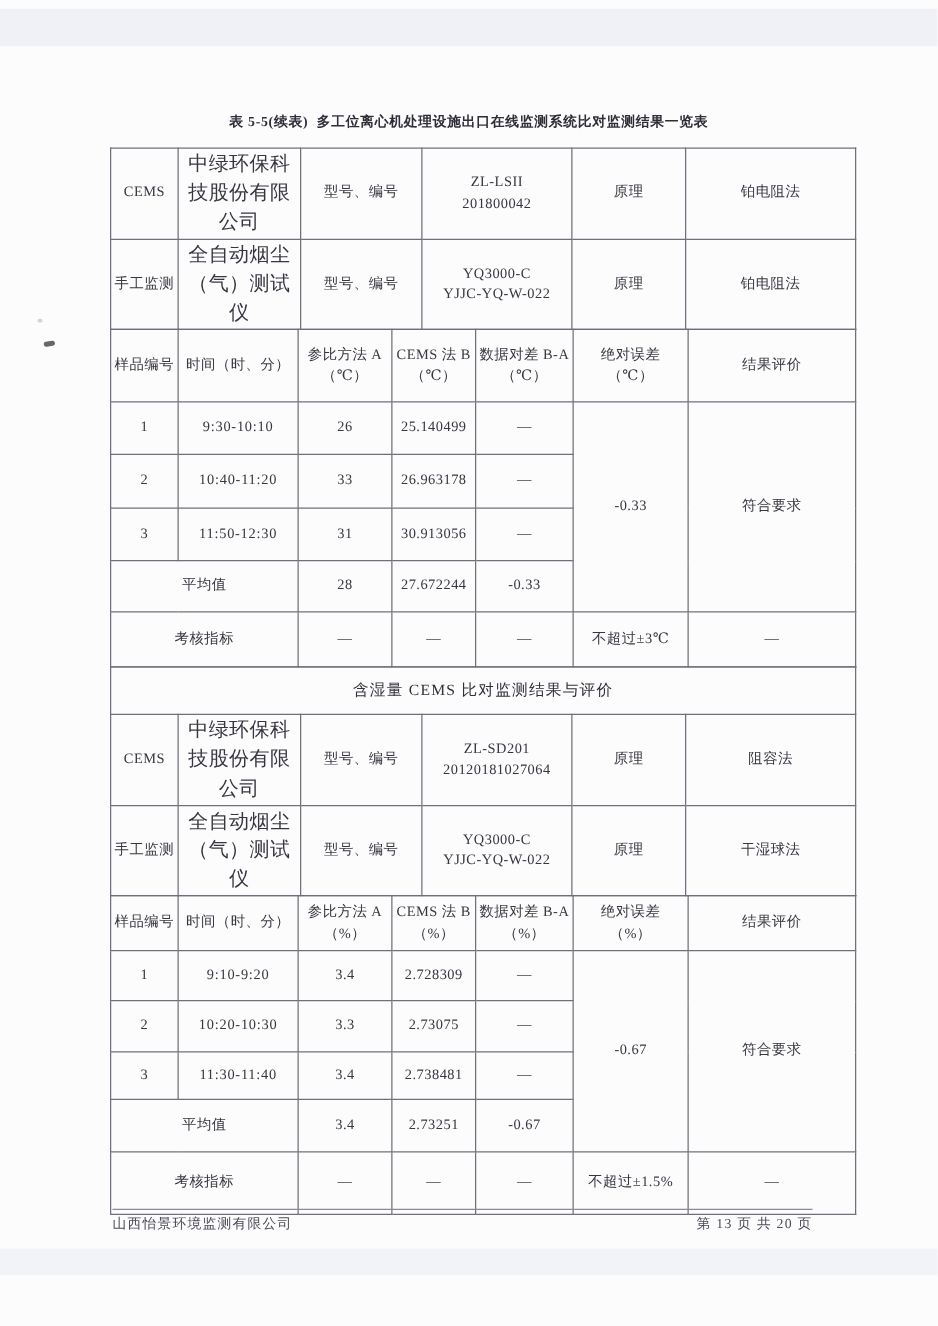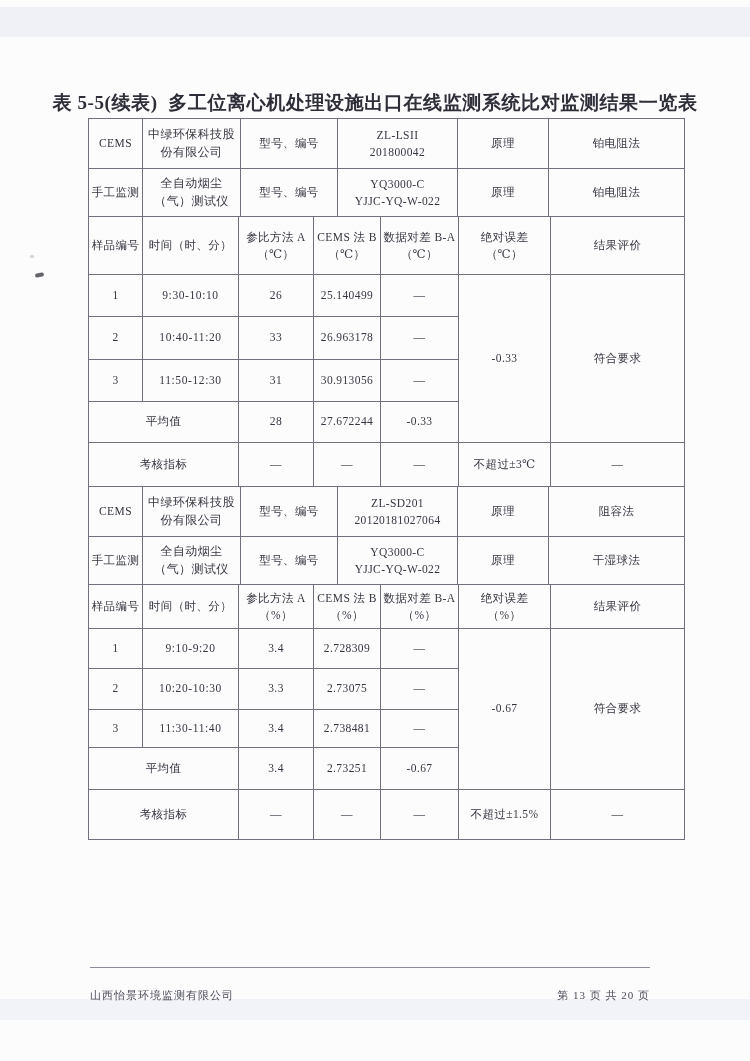--- a/index.html
+++ b/index.html
@@ -10,55 +10,55 @@
     color:#363640;
     -webkit-font-smoothing:antialiased;
   }
   .band-top{position:absolute;top:7px;left:0;width:750px;height:30px;background:#e8eaf4;opacity:.6;}
   .band-bottom{position:absolute;top:999px;left:0;width:750px;height:21px;background:#e9ebf4;opacity:.55;}
   .speck1{position:absolute;left:35px;top:273px;width:9px;height:4px;background:#4c4c55;border-radius:2px;transform:rotate(-10deg);opacity:.85;}
   .speck2{position:absolute;left:30px;top:255px;width:4px;height:3px;background:#aab;border-radius:2px;opacity:.5;}
 
   .doc-title{
     position:absolute;top:90px;left:0;width:750px;text-align:center;
-    font-size:19px;font-weight:bold;letter-spacing:.6px;color:#2e2e38;
+    font-size:11px;font-weight:bold;letter-spacing:.6px;color:#2e2e38;
     white-space:pre;
   }
 
   .sheet{position:absolute;left:88px;top:118px;width:596px;}
 
   table.tbl{border-collapse:collapse;table-layout:fixed;width:596px;}
   table.tbl + table.tbl{margin-top:-1px;border-radius:14px;}
   .tbl td{
     border:1px solid #70707c;
     text-align:center;vertical-align:middle;
     padding:1px 2px;line-height:1.35;
     font-size:11.5px;letter-spacing:.4px;
     overflow:hidden;
   }
   td.sec-title{font-size:12.5px;letter-spacing:1px;color:#30303a;}
-  td.vendor{font-size:12px;line-height:1.45;}
+  td.vendor{font-size:16px;line-height:1.45;}
   td.two-line div{line-height:1.45;}
   td.time{font-weight:normal;letter-spacing:.6px;}
   .dash{letter-spacing:0;}
 
   
   .s1-title{height:42px;} .s1-eq1{height:50px;} .s1-eq2{height:48px;}
   .s1-head{height:58px;} .s1-r1{height:42px;} .s1-r2{height:43px;} .s1-r3{height:42px;}
   .s1-avg{height:41px;} .s1-ass{height:44px;}
   
   .s2-title{height:38px;} .s2-eq1{height:50px;} .s2-eq2{height:48px;}
   .s2-head{height:44px;} .s2-r1{height:40px;} .s2-r2{height:41px;} .s2-r3{height:38px;}
   .s2-avg{height:42px;} .s2-ass{height:50px;}
 
   .footer{
     position:absolute;left:90px;top:967px;width:560px;
     border-top:1.4px solid #8b8b97;
     display:flex;justify-content:space-between;align-items:flex-start;
-    padding-top:20px;font-size:11px;color:#4b4b57;letter-spacing:1px;
+    padding-top:3px;font-size:11px;color:#4b4b57;letter-spacing:1px;
   }
 </style>
 </head>
 <body>
 
 <div class="band-top"></div>
 <div class="band-bottom"></div>
 <div class="speck1"></div>
 <div class="speck2"></div>
 
@@ -176,20 +176,23 @@
   <table class="tbl">
     <colgroup>
         <col style="width:54px">
         <col style="width:98px">
         <col style="width:97px">
         <col style="width:120px">
         <col style="width:91px">
         <col style="width:136px">
       </colgroup>
     <tbody>
+        <tr class="s2-title">
+      <td colspan="6" class="sec-title">含湿量 CEMS 比对监测结果与评价</td>
+    </tr>
     <tr class="s2-eq1">
       <td>CEMS</td>
       <td class="vendor">中绿环保科技股份有限公司</td>
       <td>型号、编号</td>
       <td class="two-line">
         <div>ZL-SD201</div>
         <div>20120181027064</div>
       </td>
       <td>原理</td>
       <td>阻容法</td>

